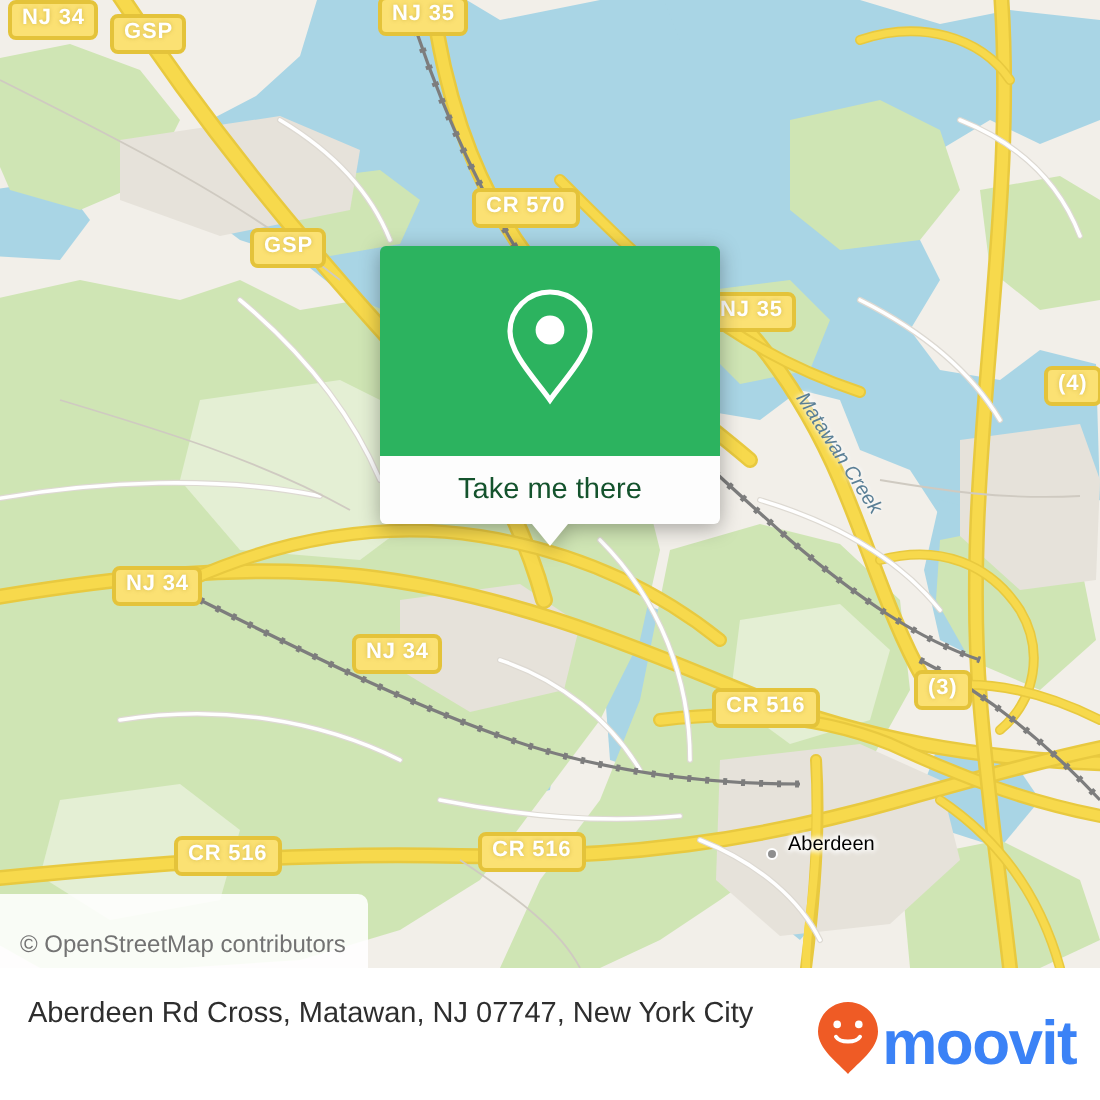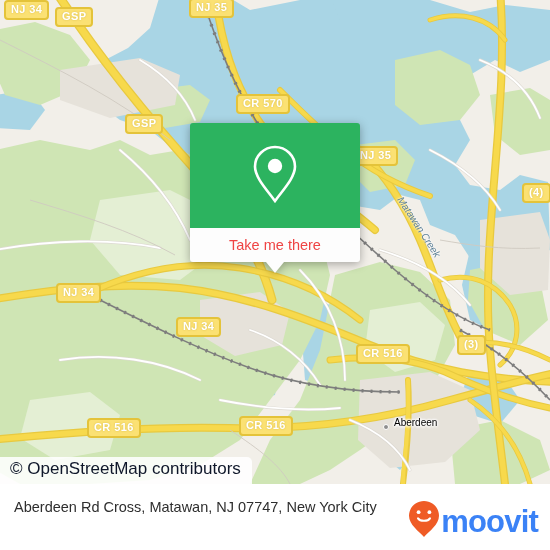--- a/index.html
+++ b/index.html
@@ -51,41 +51,41 @@
     font-size:10px; color:#5a7f96; font-style:italic;
     white-space:nowrap;
     text-shadow: 0 0 2px #fff, 0 0 3px #fff;
   }
 
   
   #attrib {
     position:absolute; left:0; bottom:0; z-index:40;
     background:rgba(255,255,255,0.88);
     border-top-right-radius:5px;
-    padding:2px 11px 5px 10px;
-    font-size:17px; color:#0f172a;
+    padding:18px 11px 5px 10px;
+    font-size:12px; color:#737373;
     white-space:nowrap;
   }
 
   
   #popup {
     position:absolute; left:190px; top:123px; width:170px; z-index:50;
     filter: drop-shadow(0 2px 5px rgba(0,0,0,0.32));
   }
   #popup-head {
     height:105px;
     background:#2cb35f;
     border-radius:3px 3px 0 0;
     display:flex; align-items:center; justify-content:center;
   }
   #popup-body {
     height:34px; background:#fdfdfd;
     border-radius:0 0 3px 3px;
     display:flex; align-items:center; justify-content:center;
-    font-size:14.5px; color:#ef4444;
+    font-size:14.5px; color:#14532d;
   }
   #popup-tail {
     position:absolute; left:50%; top:139px;
     width:0; height:0; margin-left:-9px;
     border-left:9px solid transparent;
     border-right:9px solid transparent;
     border-top:11px solid #fdfdfd;
   }
 
   

